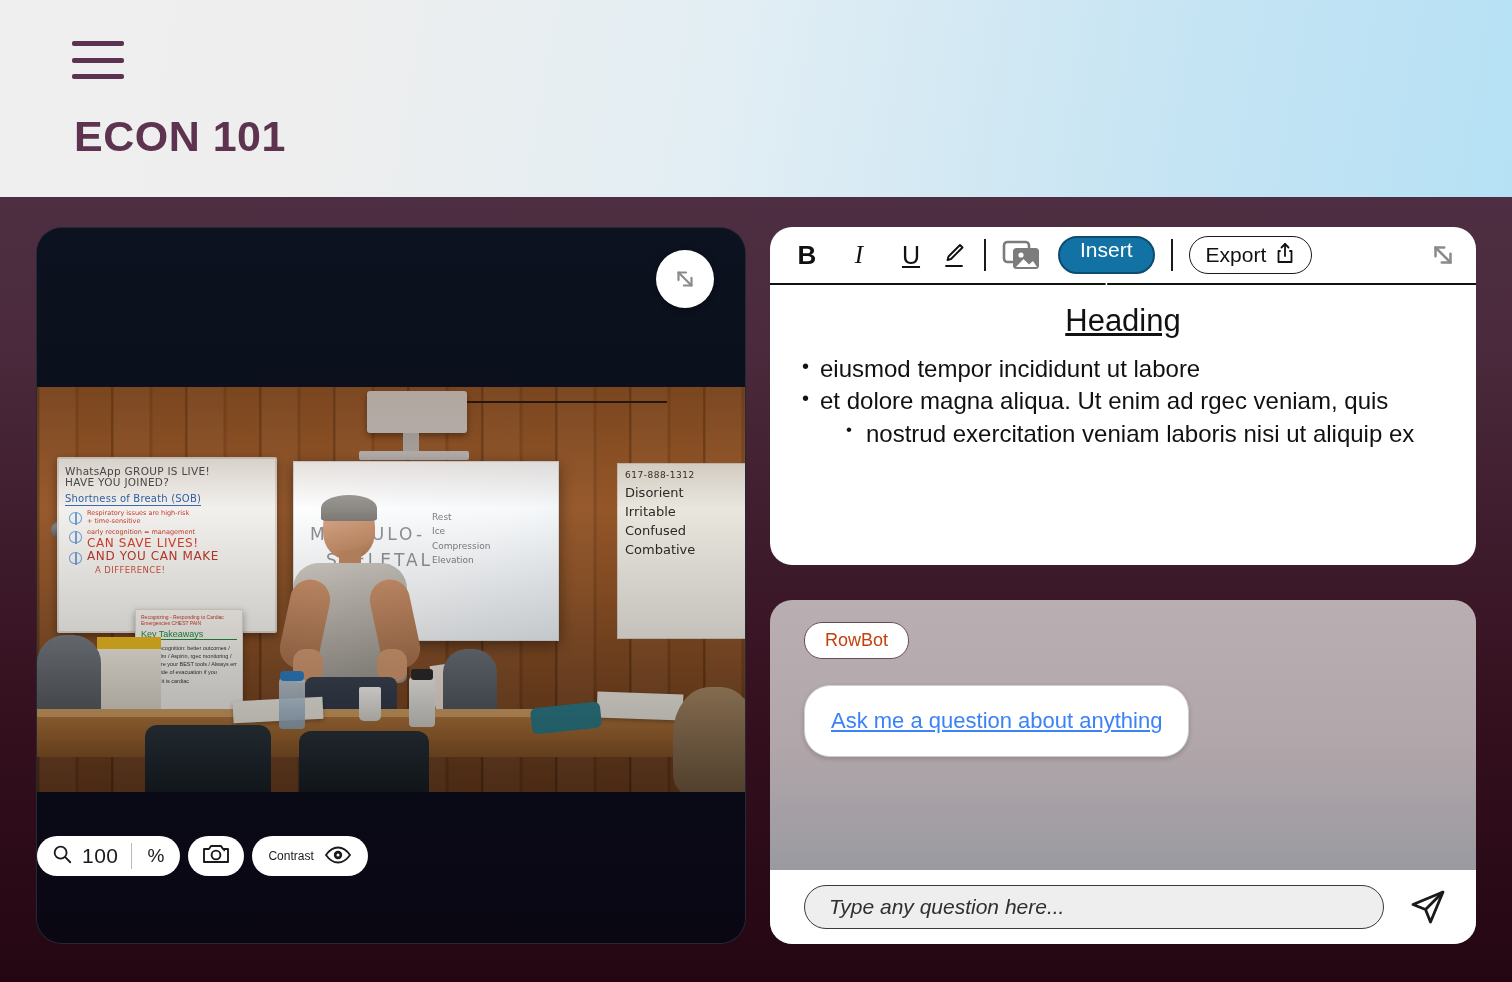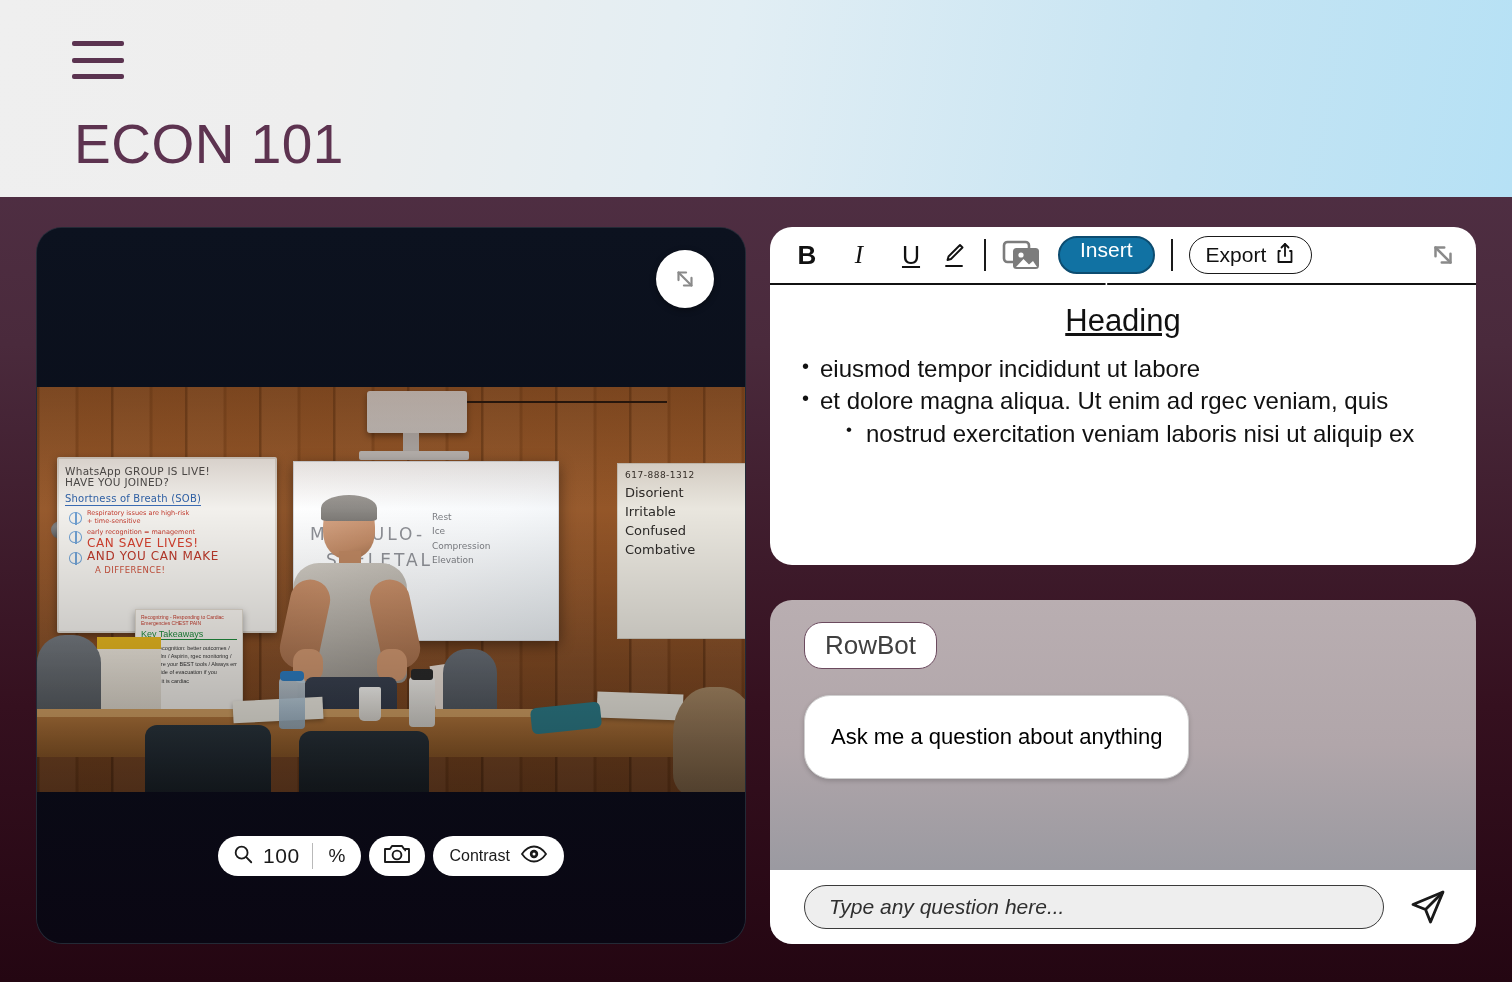--- a/index.html
+++ b/index.html
@@ -39,22 +39,22 @@
   .hamburger span {
     display: block;
     height: 5px;
     width: 100%;
     background: #5b3350;
     border-radius: 2px;
   }
   .course-title {
     position: absolute;
     left: 74px; top: 112px;
-    font-size: 55px;
-    font-weight: 400;
+    font-size: 43px;
+    font-weight: 700;
     letter-spacing: 0.5px;
     color: #5d3350;
   }
 
   
   .video-panel {
     position: absolute;
     left: 36px; top: 227px;
     width: 710px; height: 717px;
     border-radius: 26px;
@@ -251,21 +251,21 @@
     display: flex; align-items: center; justify-content: center;
     cursor: pointer;
     box-shadow: 0 2px 6px rgba(0,0,0,0.4);
   }
 
   
   .video-controls {
     position: absolute;
     left: 0; right: 0; bottom: 67px;
     display: flex;
-    justify-content: center;
+    justify-content: flex-start;
     align-items: center;
     gap: 8px;
   }
   .ctl {
     background: #ffffff;
     border-radius: 22px;
     height: 40px;
     display: flex;
     align-items: center;
     cursor: pointer;
@@ -273,21 +273,21 @@
   }
   .zoom-group { padding: 0; }
   .zoom-val {
     display: flex; align-items: center; gap: 9px;
     padding: 0 12px 0 14px; height: 100%;
   }
   .zoom-val .num { font-size: 21px; font-weight: 500; letter-spacing: 0.5px; }
   .zoom-sep { width: 1px; height: 26px; background: #b9b9b9; }
   .zoom-pct { padding: 0 16px; font-size: 19px; }
   .cam-btn { padding: 0 14px; }
-  .contrast-btn { padding: 0 16px; gap: 10px; font-size: 16px; }
+  .contrast-btn { padding: 0 16px; gap: 10px; font-size: 12px; }
 
   
   .note-panel {
     position: absolute;
     left: 770px; top: 227px;
     width: 706px; height: 338px;
     background: #ffffff;
     border-radius: 22px;
     overflow: hidden;
   }
@@ -378,34 +378,35 @@
     display: flex;
     flex-direction: column;
   }
   .chat-body { flex: 1; padding: 22px 0 0 34px; position: relative; }
   .bot-pill {
     display: inline-block;
     background: #ffffff;
     border: 1px solid #6b4a5e;
     border-radius: 18px;
     padding: 7px 20px;
-    font-size: 26px;
-    color: #404040;
+    font-size: 18px;
+    color: #c2410c;
     cursor: default;
   }
   .bot-bubble {
     display: inline-block;
     margin-top: 26px;
     background: #ffffff;
     border: 1px solid #cfcfcf;
     border-radius: 26px;
-    padding: 28px 26px;
+    padding: 22px 26px;
     font-size: 22px;
-    color: #000000;
+    color: #3b82f6;
     box-shadow: 0 2px 5px rgba(0,0,0,0.18);
+    text-decoration: underline;
   }
   .chat-inputrow {
     background: #ffffff;
     height: 74px;
     display: flex;
     align-items: center;
     padding: 0 22px 0 34px;
     gap: 18px;
   }
   .chat-input {

